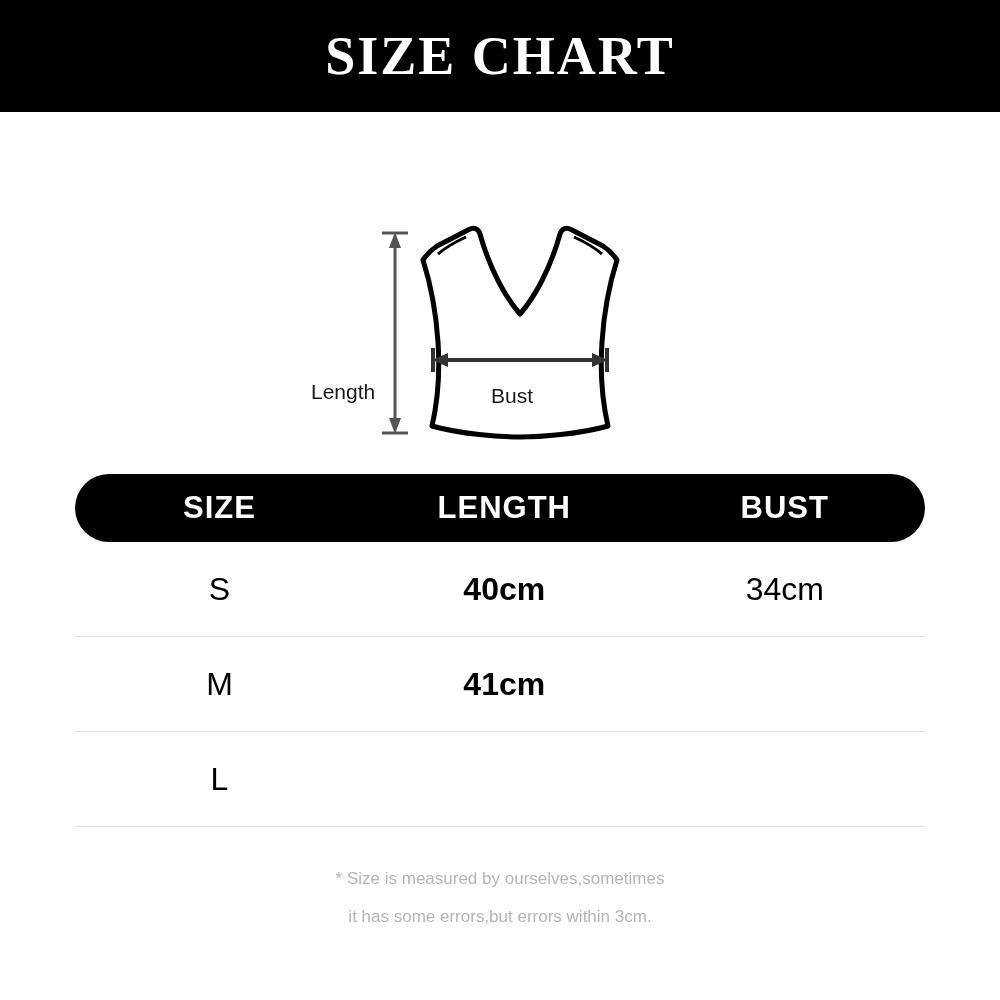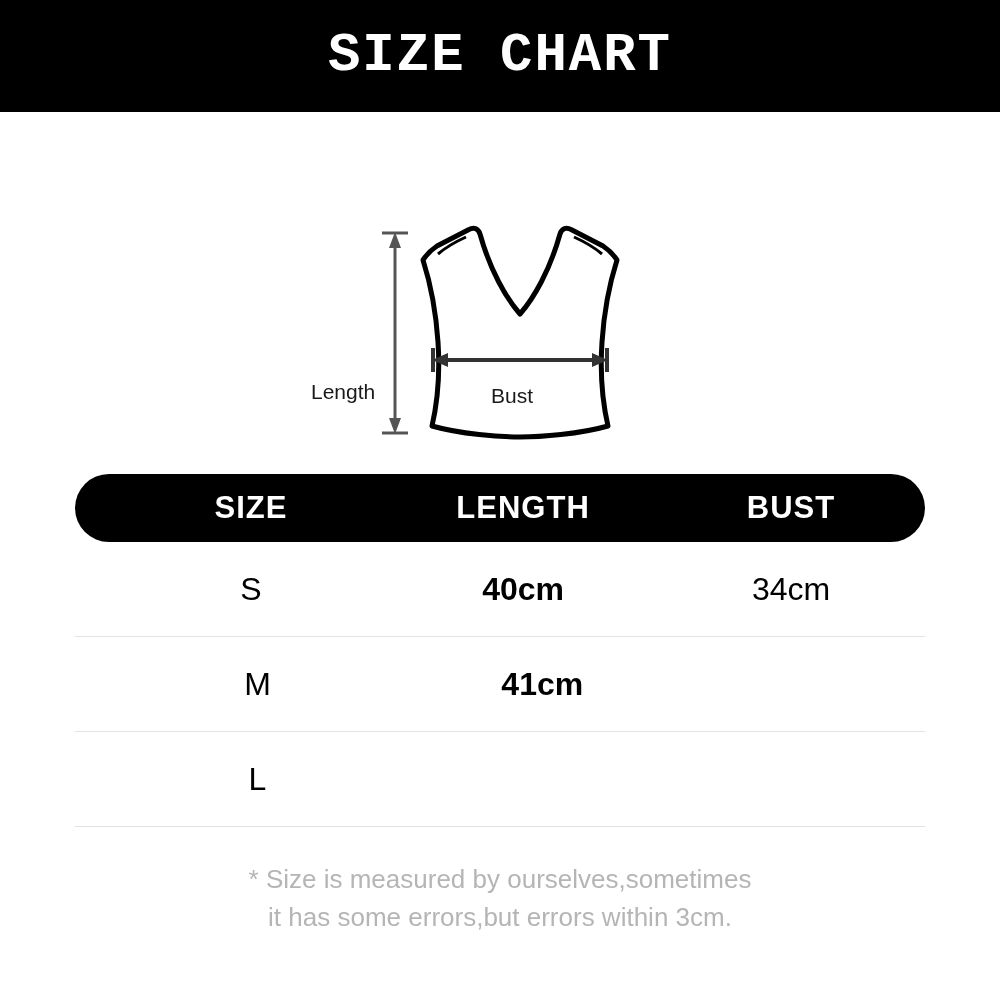--- a/index.html
+++ b/index.html
@@ -25,21 +25,21 @@
     align-items: center;
     justify-content: center;
     box-sizing: border-box;
   }
   .header-title {
     color: #ffffff;
     font-size: 54px;
     font-weight: bold;
     letter-spacing: 2px;
     line-height: 1;
-    font-family: Liberation Mono, monospace;
+    font-family: Liberation Serif, serif;
   }
 
   
   .illustration-area {
     position: relative;
     width: 1000px;
     height: 350px;
   }
   .illustration-svg {
     position: absolute;
@@ -91,34 +91,34 @@
     border-bottom: 1px solid #e2e2e2;
   }
   .row:last-of-type {
     border-bottom: 1px solid #e2e2e2;
   }
   .row .cell {
     font-size: 32px;
     text-align: center;
     color: #000000;
   }
-  .col-size { width: 34%; margin-left: 38px; }
+  .col-size { width: 34%; }
   .col-length { width: 33%; font-weight: bold; }
   .col-bust { width: 33%; }
 
   .footnotes {
     position: absolute;
     left: 0;
     top: 860px;
     width: 1000px;
     text-align: center;
   }
   .footnote {
     color: #b5b5b5;
-    font-size: 26px;
+    font-size: 17px;
     line-height: 38px;
     font-family: "Liberation Sans", sans-serif;
   }
 </style>
 </head>
 <body>
 
 <div class="header-banner">
   <div class="header-title">SIZE CHART</div>
 </div>

